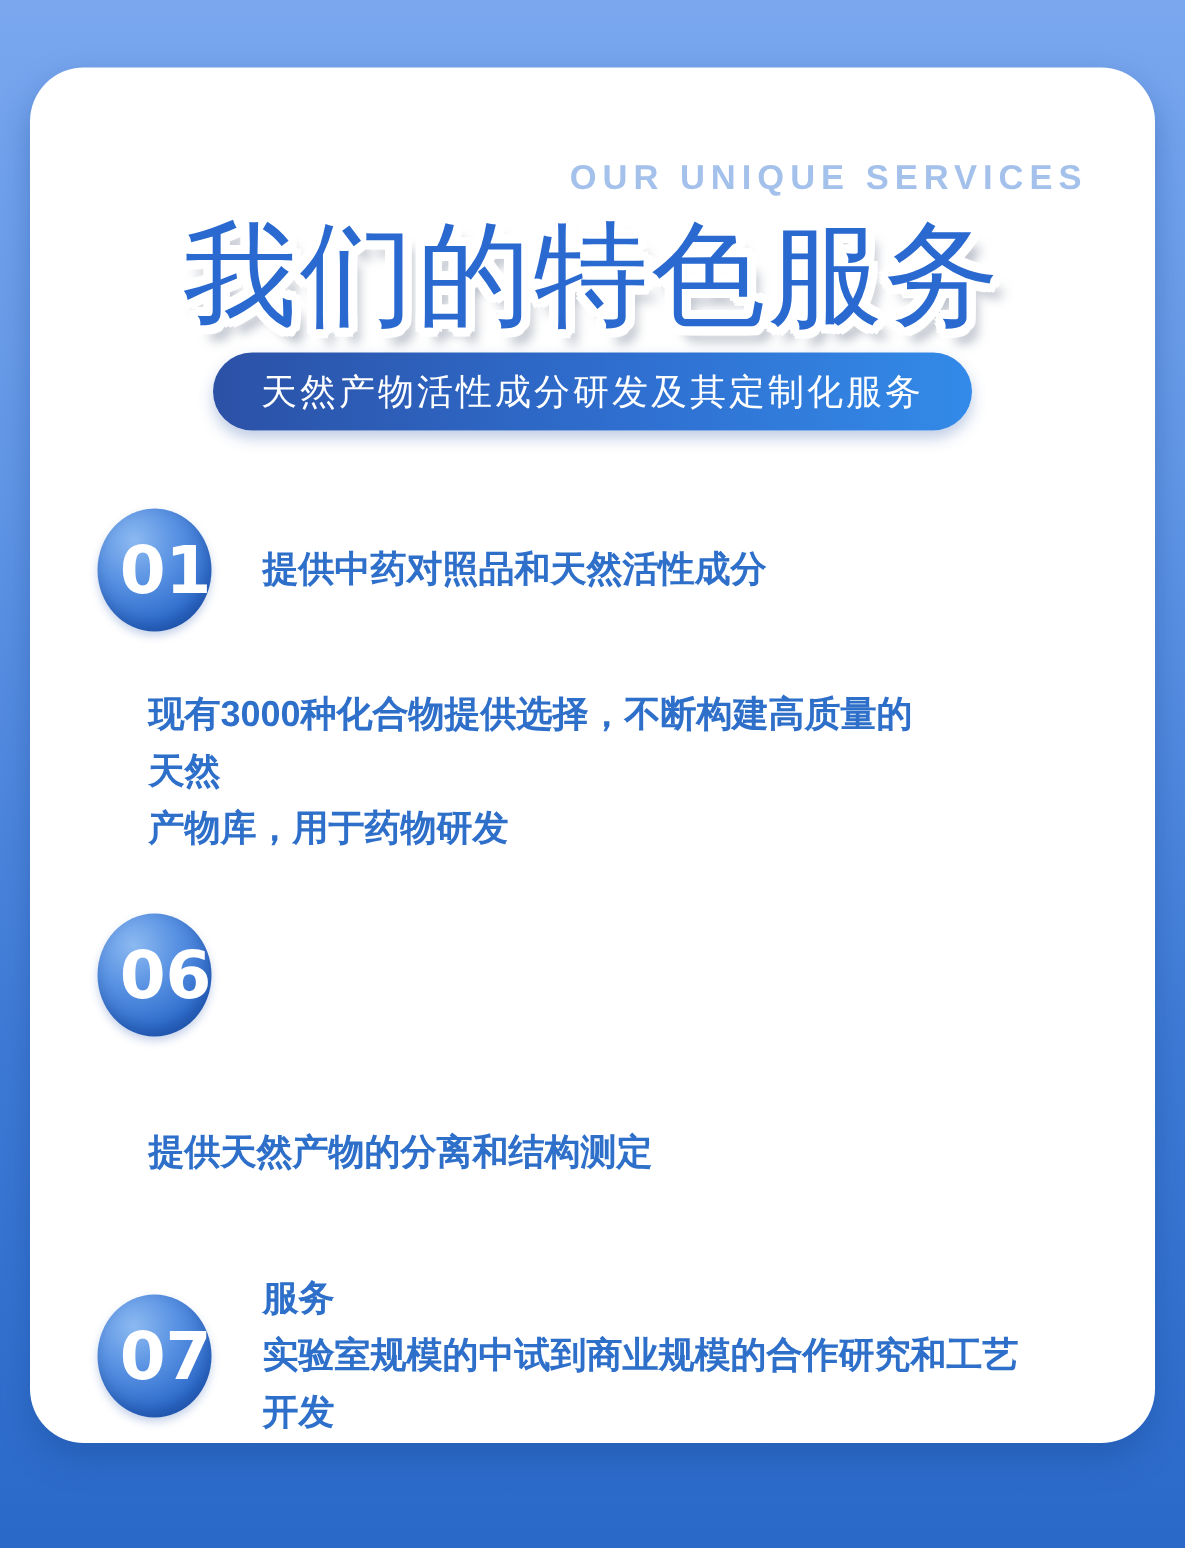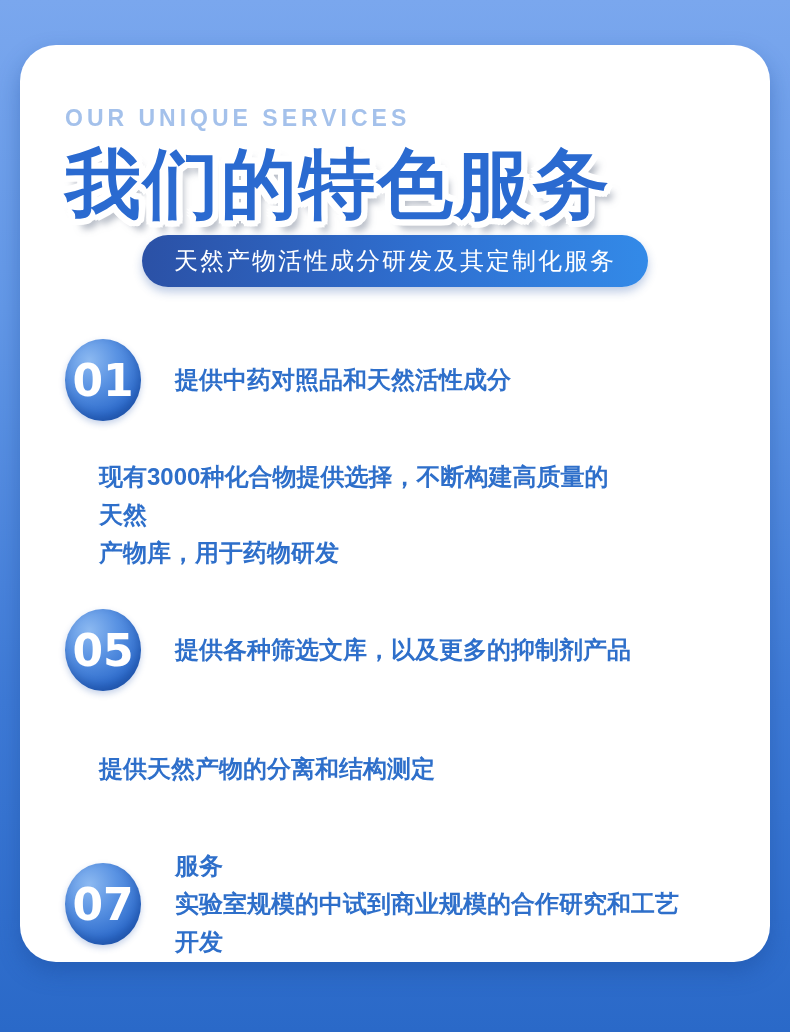--- a/index.html
+++ b/index.html
@@ -21,31 +21,32 @@
     right: 20px;
     top: 45px;
     bottom: 70px;
     background: #ffffff;
     border-radius: 36px;
     box-shadow: 0 10px 22px rgba(24, 70, 150, 0.38);
     padding: 60px 45px 0 45px;
     box-sizing: border-box;
   }
   .eyebrow {
-    text-align: left;
+    text-align: right;
     color: #a4c1eb;
     font-weight: bold;
     font-size: 23px;
     letter-spacing: 4px;
   }
   .title {
     margin: 8px 0 0 0;
+    text-align: center;
     font-size: 76px;
     line-height: 1.15;
-    font-weight: 700;
+    font-weight: 400;
     letter-spacing: 2px;
     color: #2a6ad0;
     text-shadow:
       0 -6px 0 #fff, 0 6px 0 #fff, -6px 0 0 #fff, 6px 0 0 #fff,
       -4px -4px 0 #fff, 4px -4px 0 #fff, -4px 4px 0 #fff, 4px 4px 0 #fff,
       -6px -3px 0 #fff, 6px -3px 0 #fff, -6px 3px 0 #fff, 6px 3px 0 #fff,
       -3px -6px 0 #fff, 3px -6px 0 #fff, -3px 6px 0 #fff, 3px 6px 0 #fff,
       7px 10px 7px rgba(110, 120, 140, 0.55);
   }
   .pill {
@@ -70,21 +71,21 @@
   }
   .badge {
     flex: 0 0 auto;
     width: 76px;
     height: 82px;
     border-radius: 50%;
     background: radial-gradient(circle at 32% 26%, #8cb9f1 0%, #5a93e3 35%, #2e6ccc 72%, #1b55b4 100%);
     box-shadow: inset -2px -5px 9px rgba(10, 40, 100, 0.28), 0 3px 6px rgba(30, 80, 170, 0.25);
     display: flex;
     align-items: center;
-    justify-content: center;
+    justify-content: flex-end;
     color: #ffffff;
     font-family: "DejaVu Sans", sans-serif;
     font-size: 44px;
     font-weight: 800;
   }
   .item-text {
     margin-left: 34px;
     max-width: 520px;
     color: #2e6fca;
     font-size: 24px;
@@ -120,25 +121,21 @@
 
       <div class="row">
         <div class="item-text">
           <div>现有3000种化合物提供选择，不断构建高质量的天然</div>
           <div>产物库，用于药物研发</div>
         </div>
       </div>
 
       <div class="row">
         <div class="badge">
-          <span>05</span>
-        </div>
-        <div class="item-text">
-          <div>提供各种筛选文库，以及更多的抑制剂产品</div>
-          <div></div>
+          <span>06</span>
         </div>
       </div>
 
       <div class="row">
         <div class="item-text">
           <div>提供天然产物的分离和结构测定</div>
           <div></div>
         </div>
       </div>
 

